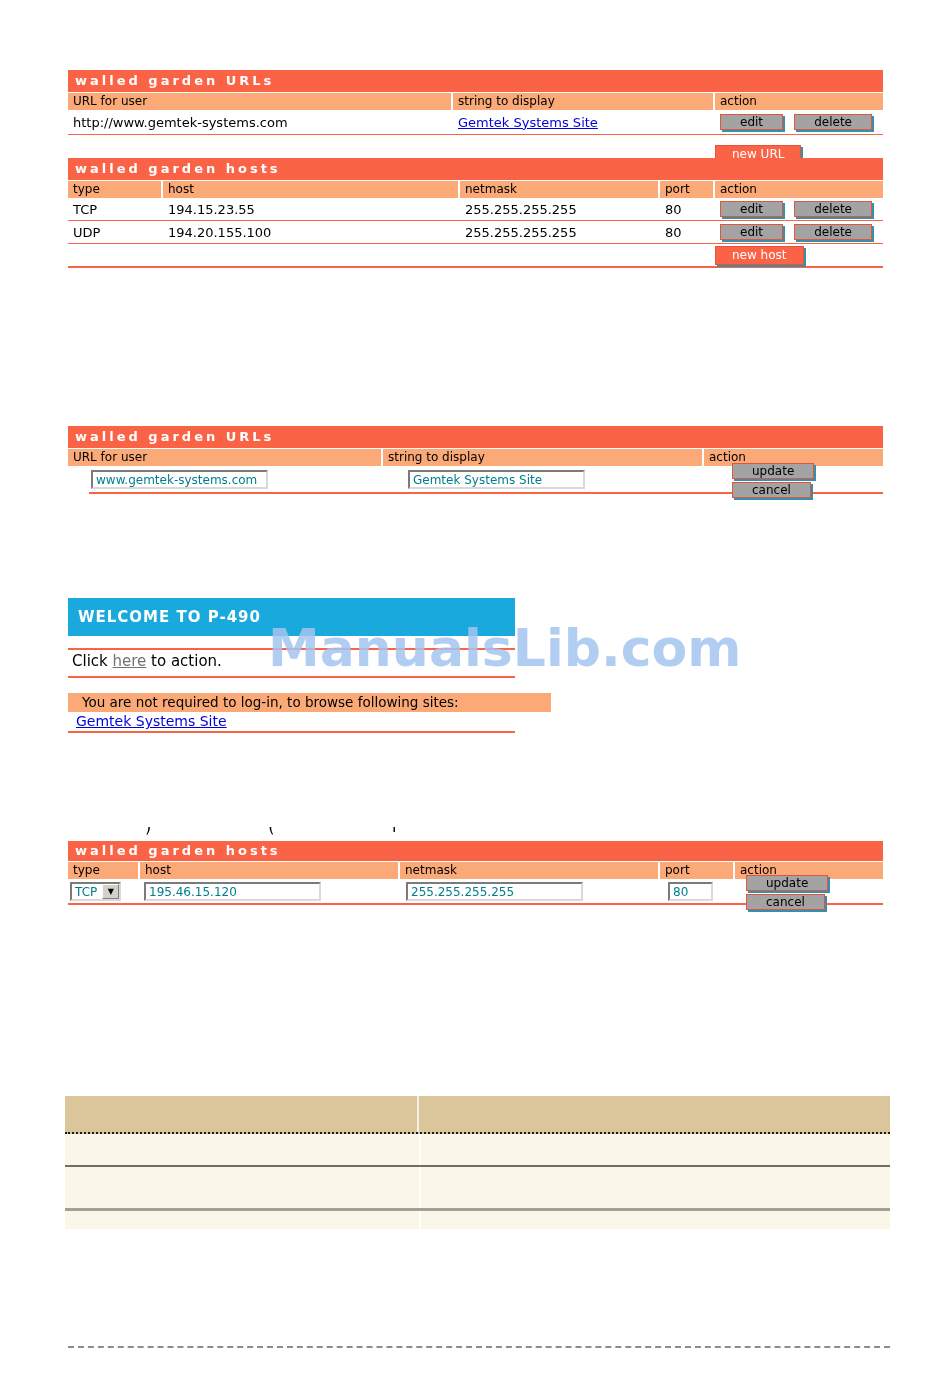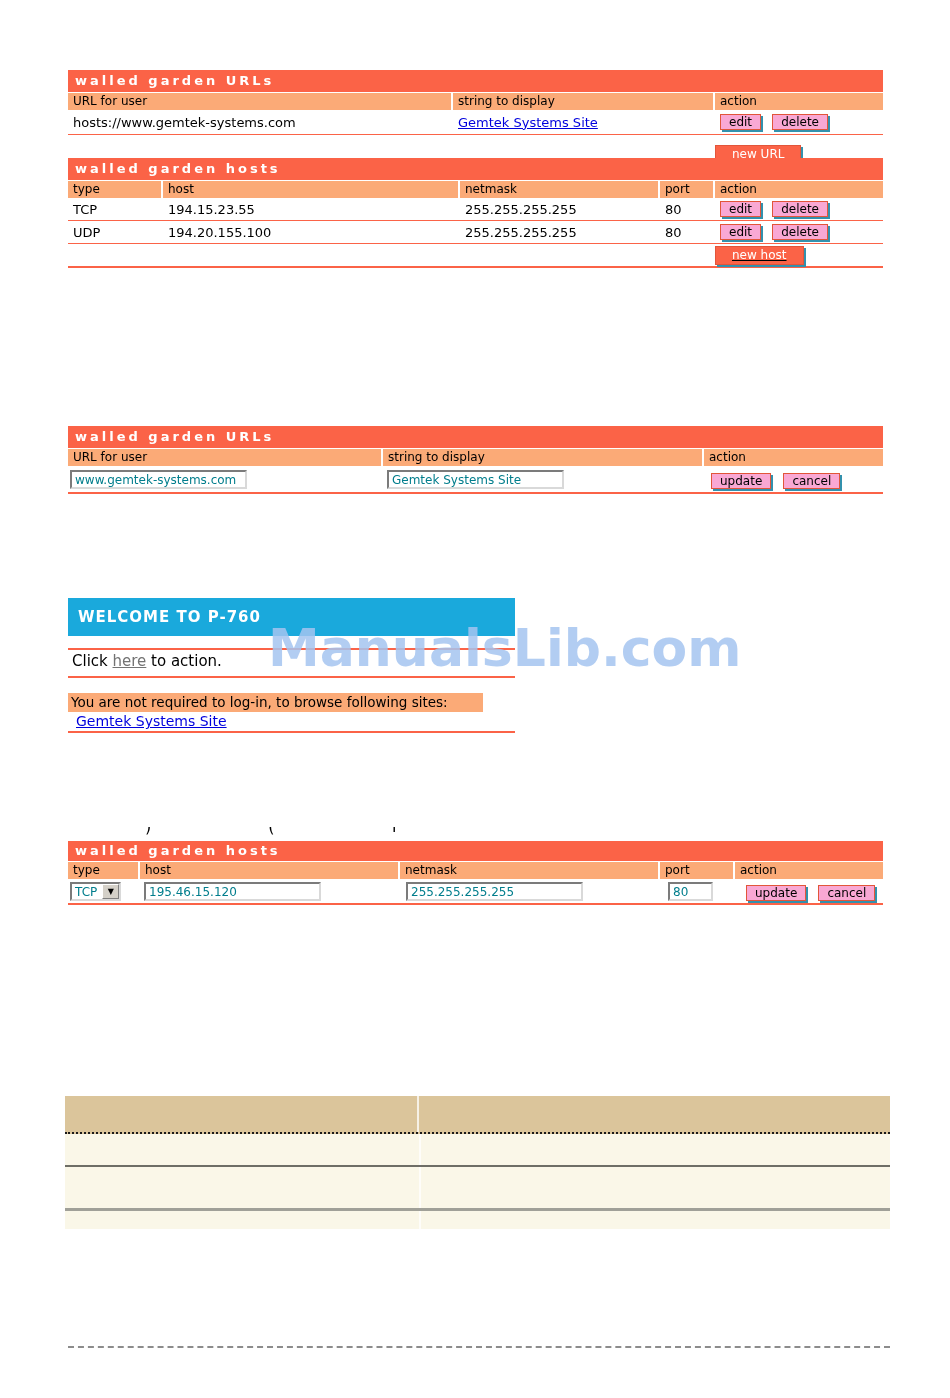--- a/index.html
+++ b/index.html
@@ -13,23 +13,23 @@
             letter-spacing:3px;height:22px;line-height:22px;padding-left:7px;
             box-sizing:border-box;margin-bottom:1px;}
   .wg-sub{display:flex;background:#fbaa77;height:17px;font-size:12px;line-height:17px;}
   .wg-sub .cell{box-sizing:border-box;padding-left:5px;border-right:2px solid #fff;}
   .wg-sub .cell:last-child{border-right:none;}
   .wg-row{display:flex;align-items:center;background:#fff;border-bottom:1px solid #fb6347;
           font-size:13px;}
   .wg-row .cell{box-sizing:border-box;padding-left:5px;}
   .wg-foot{display:flex;align-items:center;background:#fff;border-bottom:2px solid #fb6347;}
 
-  .btn-sm{display:inline-block;background:#f9a8d4;border:1px solid #e2553a;
+  .btn-sm{display:inline-block;background:#a3a3a3;border:1px solid #e2553a;
           box-shadow:2px 2px 0 #3391ad;font-size:12px;line-height:14px;
-          padding:0 8px;margin-right:7px;cursor:pointer;color:#000;}
+          padding:0 19px;margin-right:7px;cursor:pointer;color:#000;}
   .btn-new{display:inline-block;background:#fb6347;border:1px solid #e2553a;
            box-shadow:2px 2px 0 #3391ad;color:#fff;font-size:12px;line-height:15px;
            padding:1px 16px;cursor:pointer;}
   .inp{box-sizing:border-box;height:19px;background:#fff;color:#007d8c;font-size:12px;
        font-family:"DejaVu Sans","Liberation Sans",sans-serif;
        border:2px solid;border-color:#7b7b7b #d9d9d9 #d9d9d9 #7b7b7b;padding:0 3px;}
   .fakesel{box-sizing:border-box;display:inline-flex;align-items:center;height:19px;
        background:#fff;border:2px solid;border-color:#7b7b7b #d9d9d9 #d9d9d9 #7b7b7b;
        font-size:12px;color:#007d8c;padding-left:3px;cursor:pointer;}
   .fakesel .arrow-btn{margin-left:5px;width:15px;height:13px;background:#d4d0c8;
@@ -38,22 +38,22 @@
 
   a.blue{color:#0000dd;text-decoration:underline;cursor:pointer;}
   a.visited{color:#737373;text-decoration:underline;cursor:pointer;}
 
   .hline{position:absolute;height:0;border-top:2px solid #fb6347;}
 
   
   .welcome-bar{position:absolute;left:68px;top:598px;width:447px;height:38px;
        background:#1aa9dc;color:#fff;font-weight:bold;font-size:15px;
        letter-spacing:1px;line-height:38px;padding-left:10px;box-sizing:border-box;}
-  .notice-bar{position:absolute;left:68px;top:693px;width:415px;height:19px;
-       background:#fbaa77;font-size:13.5px;line-height:19px;padding-left:3px;
+  .notice-bar{position:absolute;left:68px;top:693px;width:483px;height:19px;
+       background:#fbaa77;font-size:13.5px;line-height:19px;padding-left:14px;
        box-sizing:border-box;white-space:nowrap;}
   .watermark{position:absolute;left:268px;top:618px;font-size:52px;font-weight:bold;
        color:rgba(164,196,240,0.85);letter-spacing:0;white-space:nowrap;z-index:5;}
 
   
   .tan-table{position:absolute;left:65px;top:1096px;width:825px;}
   .tan-head{display:flex;background:#dbc59b;height:36px;border-bottom:2px dotted #1a1a1a;}
   .tan-head .cell{box-sizing:border-box;}
   .tan-row{display:flex;background:#faf7e8;}
   .vdiv{border-right:2px solid rgba(255,255,255,0.75);}
@@ -72,21 +72,21 @@
 <div class="page">
 
   <div class="wg" style="top:70px;">
     <div class="wg-title">walled garden URLs</div>
     <div class="wg-sub">
       <div class="cell" style="width:385px;">URL for user</div>
       <div class="cell" style="width:262px;">string to display</div>
       <div class="cell" style="flex:1;">action</div>
     </div>
     <div class="wg-row" style="height:24px;">
-      <div class="cell" style="width:385px;">hosts://www.gemtek-systems.com</div>
+      <div class="cell" style="width:385px;">http://www.gemtek-systems.com</div>
       <div class="cell" style="width:262px;">
         <a class="blue">Gemtek Systems Site</a>
       </div>
       <div class="cell" style="flex:1;">
         <span class="btn-sm">edit</span>
         <span class="btn-sm">delete</span>
       </div>
     </div>
     <div class="wg-foot" style="height:22px;margin-top:8px;">
       <div style="width:647px;"></div>
@@ -116,50 +116,50 @@
     <div class="wg-row" style="height:22px;">
       <div class="cell" style="width:95px;">UDP</div>
       <div class="cell" style="width:297px;">194.20.155.100</div>
       <div class="cell" style="width:200px;">255.255.255.255</div>
       <div class="cell" style="width:55px;">80</div>
       <div class="cell" style="flex:1;">
         <span class="btn-sm">edit</span>
         <span class="btn-sm">delete</span>
       </div>
     </div>
-    <div class="wg-foot" style="height:22px;text-decoration:underline;">
+    <div class="wg-foot" style="height:22px;">
       <div style="width:647px;"></div>
       <span class="btn-new">new host</span>
     </div>
   </div>
 
   <div class="wg" style="top:426px;">
     <div class="wg-title">walled garden URLs</div>
     <div class="wg-sub">
       <div class="cell" style="width:315px;">URL for user</div>
       <div class="cell" style="width:321px;">string to display</div>
       <div class="cell" style="flex:1;">action</div>
     </div>
-    <div class="wg-foot" style="height:26px;">
+    <div class="wg-foot" style="height:26px;margin-left:21px;">
       <div class="cell" style="width:315px;padding-left:2px;">
         <input class="inp" style="width: 177px;" value="www.gemtek-systems.com">
       </div>
       <div class="cell" style="width:321px;padding-left:2px;">
         <input class="inp" style="width: 177px;" value="Gemtek Systems Site">
       </div>
       <div class="cell" style="flex:1;padding-left:3px;">
         <span class="btn-sm">update</span>
         <span class="btn-sm">cancel</span>
       </div>
     </div>
   </div>
 
   <div class="watermark">ManualsLib.com</div>
 
-  <div class="welcome-bar">WELCOME TO P-760</div>
+  <div class="welcome-bar">WELCOME TO P-490</div>
   <div class="hline" style="left:68px;top:648px;width:447px;"></div>
   <div class="abs" style="left:72px;top:652px;font-size:15px;"><span>Click </span><a class="visited">here</a><span> to action.</span></div>
   <div class="hline" style="left:68px;top:676px;width:447px;"></div>
   <div class="notice-bar">You are not required to log-in, to browse following sites:</div>
   <div class="abs" style="left:76px;top:713px;font-size:14px;">
     <a class="blue">Gemtek Systems Site</a>
   </div>
   <div class="hline" style="left:68px;top:731px;width:447px;"></div>
 
   <div class="frag">

